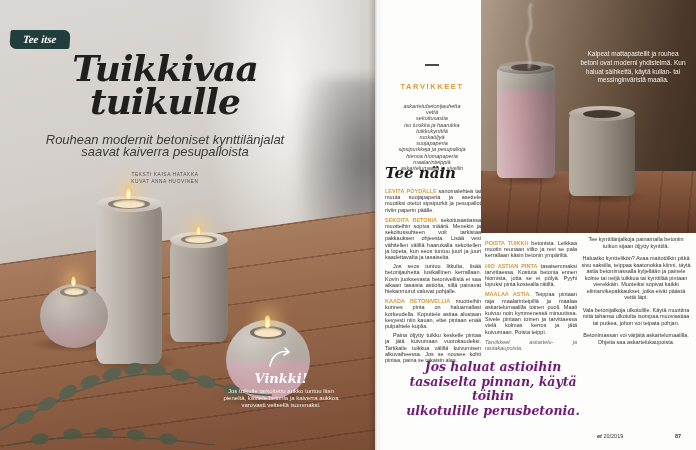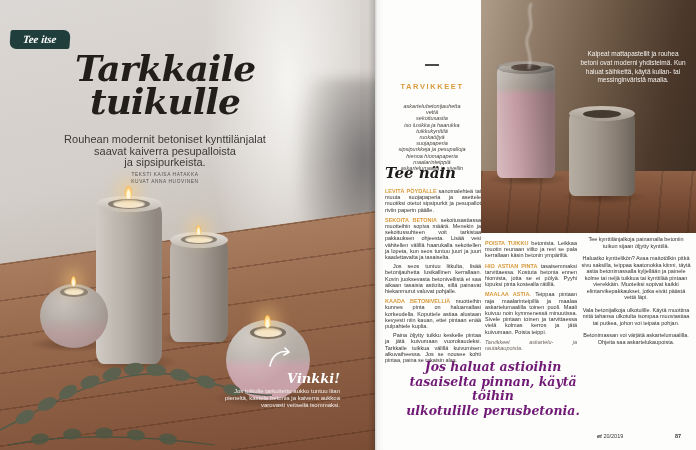--- a/index.html
+++ b/index.html
@@ -43,24 +43,24 @@
     background:radial-gradient(circle at 30% 25%, rgba(255,255,255,.35), rgba(255,255,255,0) 55%); }
 
   
   .tag { position:absolute; left:10px; top:30px; padding:3px 13px 4px;
     background:#203f3c; color:#fff; font-family:"Liberation Serif", serif; font-style:italic; font-weight:bold;
     font-size:11px; transform:skew(-4deg); border-radius:2px 7px 2px 7px; }
   .title { position:absolute; left:30px; top:50px; width:270px; text-align:center;
     font-family:"DejaVu Serif", serif; font-style:italic; font-weight:bold;
     font-size:36px; line-height:36px; letter-spacing:-1px; color:#211e1b; }
   .subtitle { position:absolute; left:35px; top:134px; width:260px; text-align:center;
-    font-size:11px; line-height:11.5px; color:#3c3a38; }
+    font-size:13px; line-height:11.5px; color:#3c3a38;font-style:italic; }
   .credits { position:absolute; left:35px; top:172px; width:260px; text-align:center;
     font-size:4.8px; line-height:6.5px; letter-spacing:.6px; color:#54504b; text-transform:uppercase; }
-  .vinkki { position:absolute; left:222px; top:372px; width:118px; text-align:right; color:#fff; }
+  .vinkki { position:absolute; left:222px; top:372px; width:118px; text-align:center; color:#fff; }
   .vinkki-arrow { position:absolute; left:44px; top:-26px; }
   .vinkki h3 { font-family:"DejaVu Serif", serif; font-style:italic; font-weight:bold;
     font-size:13px; line-height:14px; margin-bottom:2px; }
   .vinkki p { font-size:6px; line-height:7.2px; color:#f3efec; }
 
   
   .page-right { position:absolute; left:375px; top:0; width:321px; height:450px; background:#fdfdfc; }
 
   .photo-right { position:absolute; left:106px; top:0; width:215px; height:233px; overflow:hidden; }
   .pr-bg { position:absolute; inset:0;
@@ -178,26 +178,25 @@
         <ellipse cx="40" cy="94" rx="9" ry="5.5" transform="rotate(-8 40 94)"></ellipse>
         <ellipse cx="72" cy="89" rx="9" ry="5.5" transform="rotate(-4 72 89)"></ellipse>
         <ellipse cx="104" cy="88" rx="9" ry="5.5"></ellipse>
         <ellipse cx="136" cy="90" rx="9" ry="5.5" transform="rotate(5 136 90)"></ellipse>
         <ellipse cx="168" cy="94" rx="9" ry="5.5" transform="rotate(8 168 94)"></ellipse>
       </g>
     </svg>
 
     <div class="tag">Tee itse</div>
 
-    <h1 class="title"><span>Tarkkaile</span><span style="display:block;margin-top:-3px;">tuikulle</span></h1>
+    <h1 class="title"><span>Tuikkivaa</span><span style="display:block;margin-top:-3px;">tuikulle</span></h1>
 
     <p class="subtitle">
       <span>Rouhean modernit betoniset kynttilänjalat</span>
       <span>saavat kaiverra pesupalloista</span>
-      <span>ja sipsipurkeista.</span>
     </p>
 
     <p class="credits">
       <span>Teksti Kaisa Hatakka</span>
       <span>Kuvat Anna Huovinen</span>
     </p>
 
     <div class="vinkki">
       <svg class="vinkki-arrow" width="26" height="22" viewBox="0 0 26 22">
         <path d="M4,20 C6,9 14,4 22,6" stroke="#fff" fill="none" stroke-width="1.6" stroke-linecap="round"></path>

